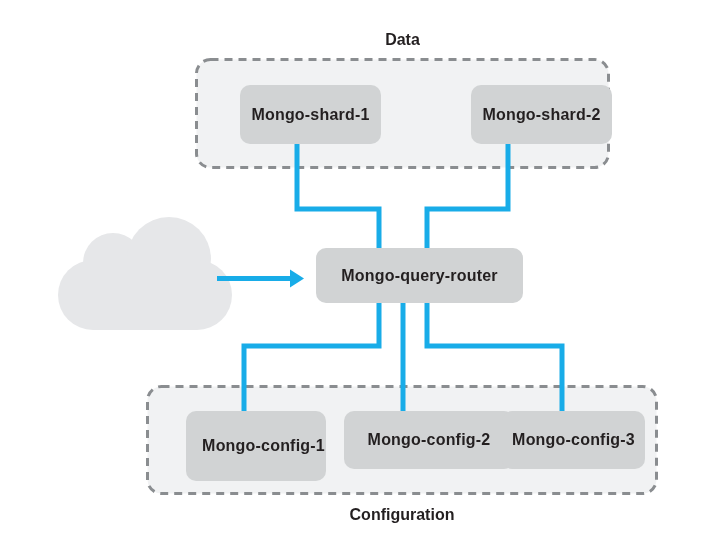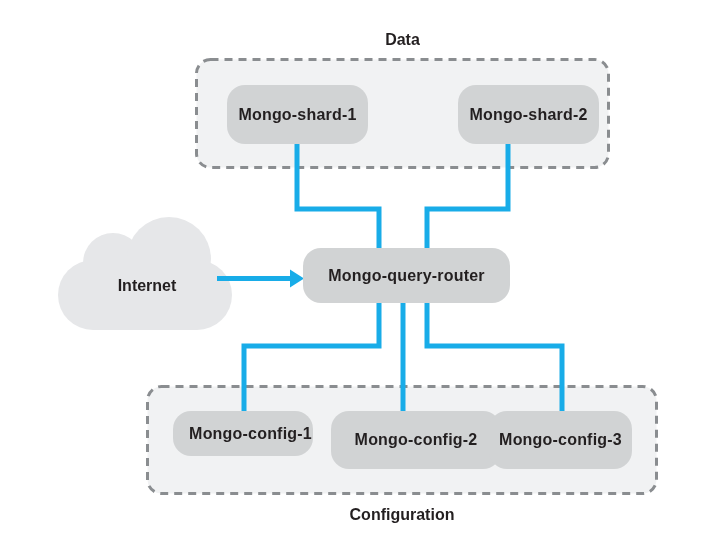--- a/index.html
+++ b/index.html
@@ -36,34 +36,35 @@
     stroke-linejoin: miter;
     stroke-linecap: butt;
   }
   .arrow-line { stroke: var(--connector-blue); stroke-width: 5; }
   .arrow-head { fill: var(--connector-blue); }
   .cloud-part { fill: var(--cloud-fill); }
 
   .node {
     position: absolute;
     background: var(--node-fill);
-    border-radius: 18px;
+    border-radius: 10px;
     display: flex;
     align-items: center;
     justify-content: center;
     font-size: 16px;
     font-weight: bold;
     color: var(--text);
     letter-spacing: 0.2px;
     white-space: nowrap;
+    margin-left: 13px;
   }
   .node-shard-1 { left: 227px; top: 85px;  width: 141px; height: 59px; }
   .node-shard-2 { left: 458px; top: 85px;  width: 141px; height: 59px; }
   .node-router  { left: 303px; top: 248px; width: 207px; height: 55px; }
-  .node-config-1 { left: 173px; top: 411px; width: 140px; height: 45px; padding-left: 15px; }
+  .node-config-1 { left: 173px; top: 411px; width: 140px; height: 70px; padding-left: 15px; }
   .node-config-2 { left: 331px; top: 411px; width: 170px; height: 58px; }
   .node-config-3 { left: 489px; top: 411px; width: 143px; height: 58px; }
 
   .group-label {
     position: absolute;
     text-align: center;
     font-size: 16px;
     font-weight: bold;
     color: var(--text);
     line-height: 20px;
@@ -104,21 +105,20 @@
 
     <g>
       <line class="arrow-line" x1="217" y1="278.5" x2="292" y2="278.5"></line>
       <polygon class="arrow-head" points="290,269.5 304,278.5 290,287.5"></polygon>
     </g>
   </svg>
 
   <div class="group-label label-config">Configuration</div>
   <div class="group-label label-data">Data</div>
 
-  <div class="label-internet">Internet</div>
 
   <div class="node node-shard-1">Mongo-shard-1</div>
   <div class="node node-shard-2">Mongo-shard-2</div>
 
   <div class="node node-router">Mongo-query-router</div>
 
   <div class="node node-config-1">Mongo-config-1</div>
   <div class="node node-config-2">Mongo-config-2</div>
   <div class="node node-config-3">Mongo-config-3</div>
 

